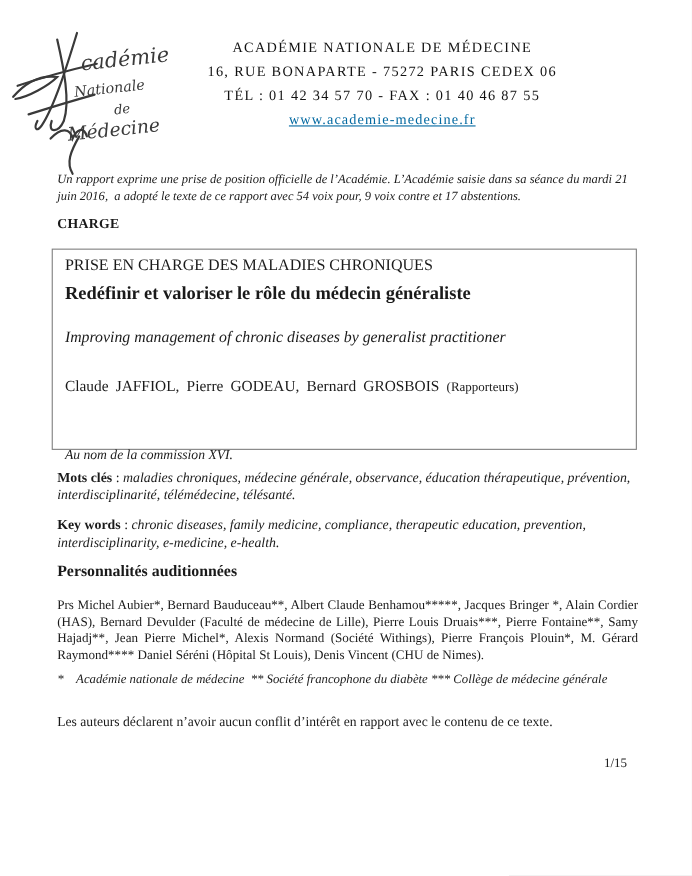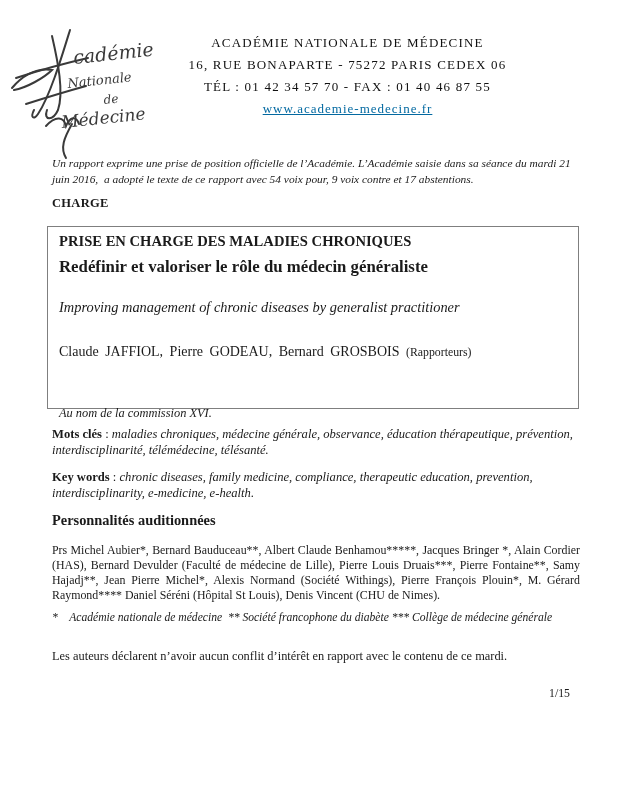--- a/index.html
+++ b/index.html
@@ -22,21 +22,21 @@
   .hdr a{color:#0369a1;text-decoration:underline;letter-spacing:1px;cursor:pointer;margin-top:26px;}
 
   
   .notice{left:52px;top:155px;width:528px;font-style:italic;font-size:11.4px;
           line-height:16px;white-space:pre-wrap;}
 
   .rapport{left:52px;top:196px;font-weight:bold;font-size:12.5px;letter-spacing:0.3px;}
 
   
   .titlebox{left:47px;top:226px;width:530px;height:181px;border:1px solid #7f7f7f;}
-  .titlebox .t1{position:absolute;left:11px;top:6px;font-weight:bold;font-size:14.6px;}
+  .titlebox .t1{position:absolute;left:11px;top:6px;font-weight:normal;font-size:14.6px;}
   .titlebox .t2{position:absolute;left:11px;top:30px;font-weight:bold;font-size:16.8px;}
   .titlebox .t3{position:absolute;left:11px;top:72px;font-style:italic;font-size:14.4px;}
   .titlebox .authors{position:absolute;left:11px;top:117px;font-size:14px;word-spacing:3px;}
   .titlebox .authors .rapp{font-size:11.8px;word-spacing:0;}
   .titlebox .commission{position:absolute;left:11px;top:147px;font-style:italic;font-size:12.4px;margin-top:32px;}
 
   
   .kwfr{left:52px;top:427px;width:528px;font-size:12.6px;line-height:15.5px;}
   .kwen{left:52px;top:470px;width:528px;font-size:12.6px;line-height:15.5px;}
   .kw-label{font-weight:bold;font-style:normal;}
@@ -102,17 +102,17 @@
 
   <div class="abs kwen"><span class="kw-label">Key words</span><span class="kw-colon"> : </span><span class="kw-text">chronic diseases, family medicine, compliance, therapeutic education, prevention, interdisciplinarity, e-medicine, e-health.</span></div>
 
   <div class="abs kwfr"><span class="kw-label">Mots clés</span><span class="kw-colon"> : </span><span class="kw-text">maladies chroniques, médecine générale, observance, éducation thérapeutique, prévention, interdisciplinarité, télémédecine, télésanté.</span></div>
 
   <div class="abs aud-head">Personnalités auditionnées</div>
   <div class="abs aud-par">Prs Michel Aubier*, Bernard Bauduceau**, Albert Claude Benhamou*****, Jacques Bringer *, Alain Cordier (HAS), Bernard Devulder (Faculté de médecine de Lille), Pierre Louis Druais***, Pierre Fontaine**, Samy Hajadj**, Jean Pierre Michel*, Alexis Normand (Société Withings), Pierre François Plouin*, M. Gérard Raymond**** Daniel Séréni (Hôpital  St Louis), Denis Vincent (CHU de Nimes).</div>
 
   <div class="abs footnote"><span>*    Académie nationale de médecine  ** Société francophone du diabète *** Collège de médecine générale</span><br></div>
 
-  <div class="abs disclaimer">Les auteurs déclarent n’avoir aucun conflit d’intérêt en rapport avec le contenu de ce mardi.</div>
+  <div class="abs disclaimer">Les auteurs déclarent n’avoir aucun conflit d’intérêt en rapport avec le contenu de ce texte.</div>
 
   <div class="abs pagenum">1/15</div>
 
 </div>
 
 </body></html>

